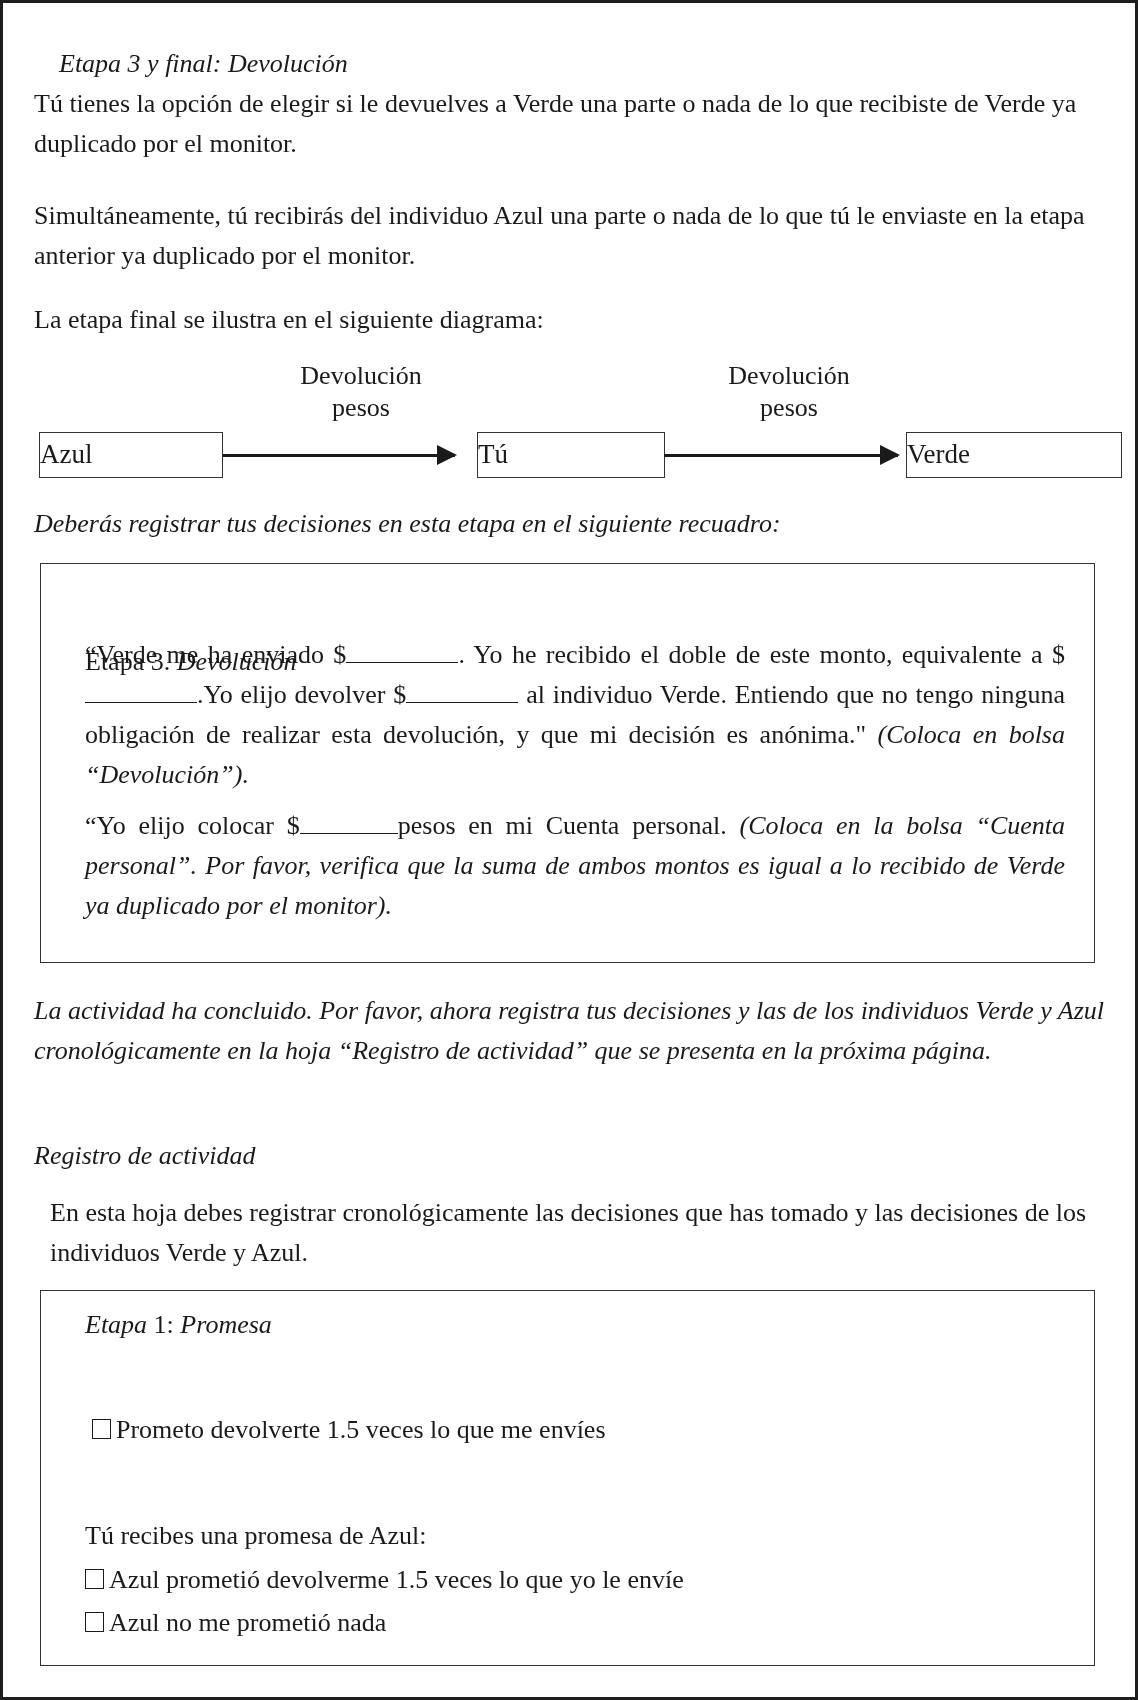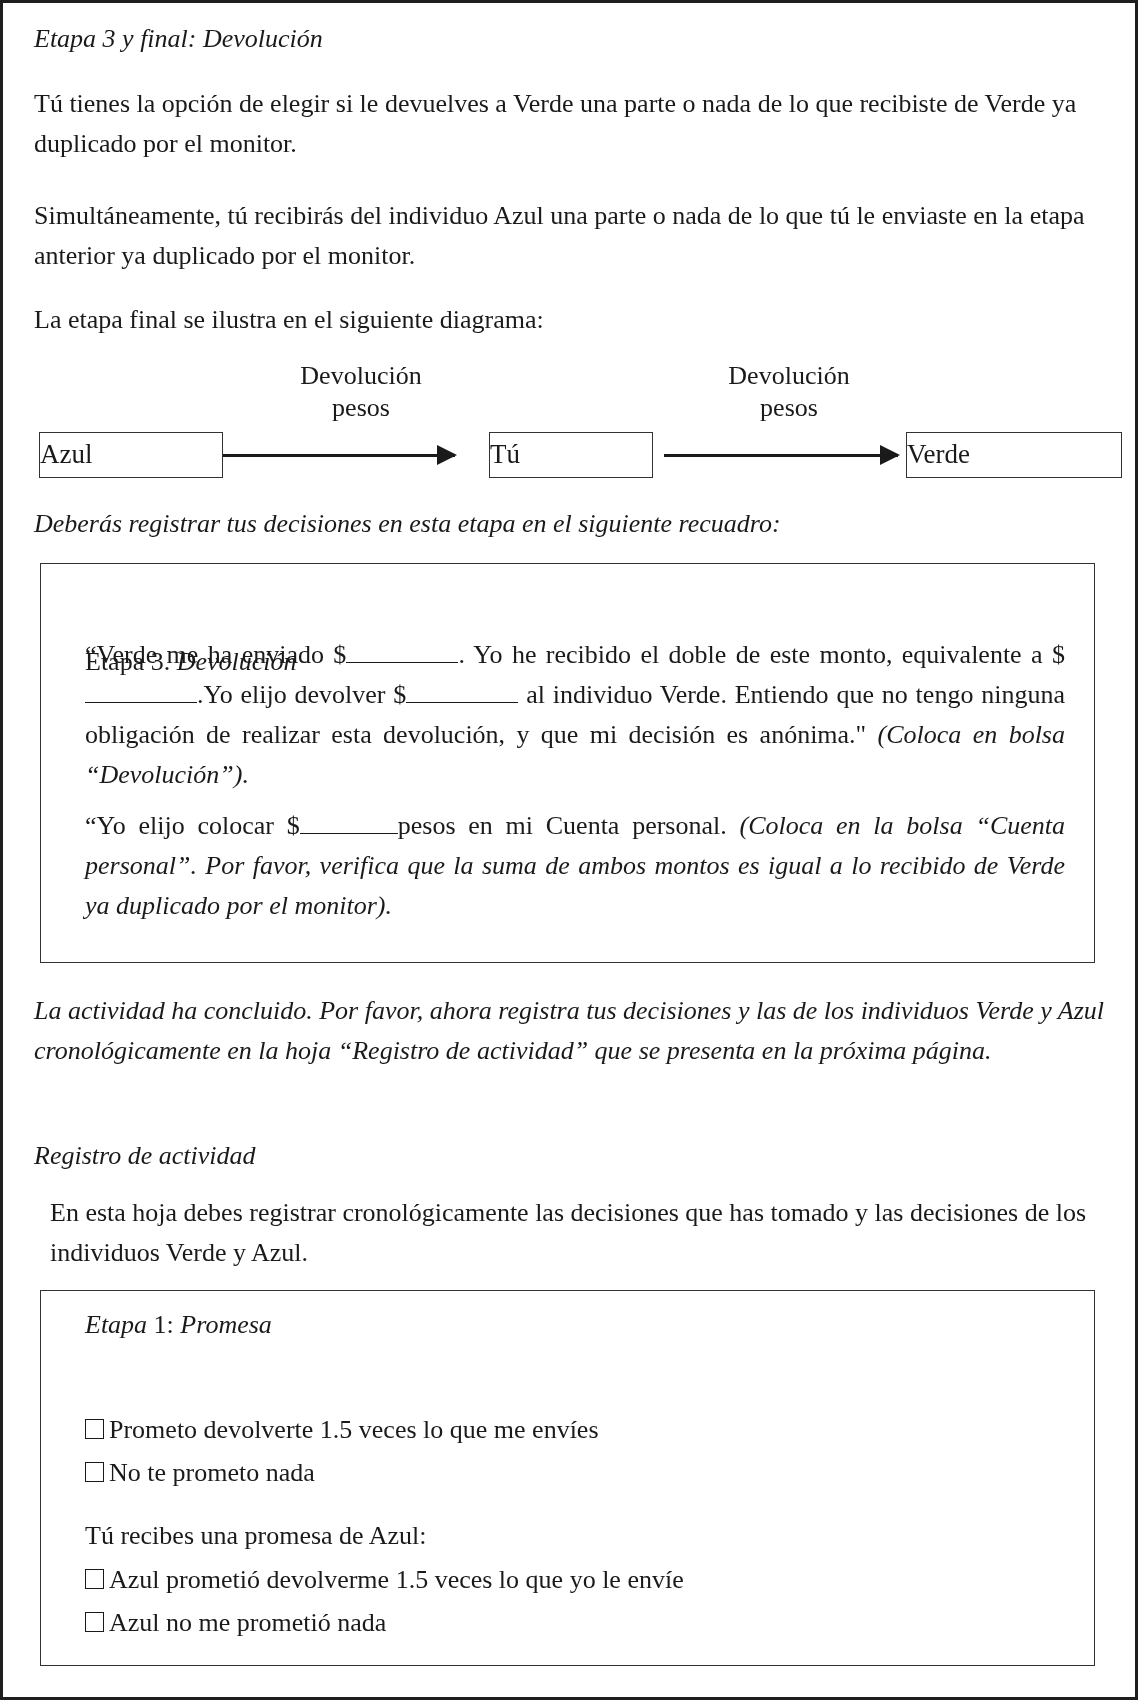--- a/index.html
+++ b/index.html
@@ -62,42 +62,42 @@
     margin-right: 5px;
     vertical-align: -1px;
   }
   .inner { position: absolute; left: 82px; width: 980px; }
 </style>
 </head>
 <body>
 
 <div class="page">
 
-  <p class="abs para it" style="top:16px;">Etapa 3 y final: Devolución</p>
+  <p class="abs para it" style="top:41px;margin-left:25px;">Etapa 3 y final: Devolución</p>
 
   <p class="abs para" style="top:81px;">Tú tienes la opción de elegir si le devuelves a Verde una parte o nada de lo que recibiste de Verde ya duplicado por el monitor.</p>
 
   <p class="abs para" style="top:193px; width:1080px;">Simultáneamente, tú recibirás del individuo Azul una parte o nada de lo que tú le envi­aste en la etapa anterior ya duplicado por el monitor.</p>
 
   <p class="abs para" style="top:297px;">La etapa final se ilustra en el siguiente diagrama:</p>
 
   <div class="abs" style="left:0; top:355px; width:1132px; height:130px;">
     <div class="label" style="left:258px; top:2px; width:200px;">
       <div>Devolución</div>
       <div>pesos</div>
     </div>
     <div class="label" style="left:686px; top:2px; width:200px;">
       <div>Devolución</div>
       <div>pesos</div>
     </div>
 
     <div class="node" style="left:36px; top:74px; width:184px;">Azul</div>
     <div class="arrow" style="left:220px; top:96px; width:232px;"></div>
 
-    <div class="node" style="left:486px; top:74px; width:164px;font-family:Liberation Serif, serif;">Tú</div>
+    <div class="node" style="left:474px; top:74px; width:188px;font-family:Liberation Serif, serif;">Tú</div>
     <div class="arrow" style="left:661px; top:96px; width:234px;"></div>
 
     <div class="node" style="left:903px; top:74px; width:216px;">Verde</div>
   </div>
 
   <p class="abs para it" style="top:501px;">Deberás registrar tus decisiones en esta etapa en el siguiente recuadro:</p>
 
   <div class="box" style="left:37px; top:560px; width:1055px; height:400px;"></div>
   <p class="inner abs" style="top:601px;margin-top:38px;"><span>Etapa 3. </span><span class="it">Devolución</span></p>
 
@@ -107,20 +107,19 @@
 
   <p class="abs para it" style="top:988px;">La actividad ha concluido. Por favor, ahora registra tus decisiones y las de los indivi­duos Verde y Azul cronológicamente en la hoja “Registro de actividad” que se presenta en la próxima página.</p>
 
   <p class="abs para it" style="top:1133px;">Registro de actividad</p>
 
   <p class="abs para" style="top:1190px;margin-left:16px;">En esta hoja debes registrar cronológicamente las decisiones que has tomado y las de­cisiones de los individuos Verde y Azul.</p>
 
   <div class="box" style="left:37px; top:1287px; width:1055px; height:376px;"></div>
   <p class="inner abs" style="top:1302px;"><span class="it">Etapa</span><span> 1: </span><span class="it">Promesa</span></p>
 
-  <p class="inner abs" style="top:1407px;"><span class="chk"></span><span>Prometo devolverte 1.5 veces lo que me envíes</span></p>
-  <p class="inner abs" style="top:1450px;"><span class="chk"></span><span>No te prometo nada</span></p>
+  <p class="inner abs" style="top:1407px;margin-left:7px;"><span class="chk"></span><span>Prometo devolverte 1.5 veces lo que me envíes</span></p>
 
   <p class="inner abs" style="top:1513px;">Tú recibes una promesa de Azul:</p>
   <p class="inner abs" style="top:1557px;"><span class="chk"></span><span>Azul prometió devolverme 1.5 veces lo que yo le envíe</span></p>
   <p class="inner abs" style="top:1600px;"><span class="chk"></span><span>Azul no me prometió nada</span></p>
 
 </div>
 
 </body></html>

